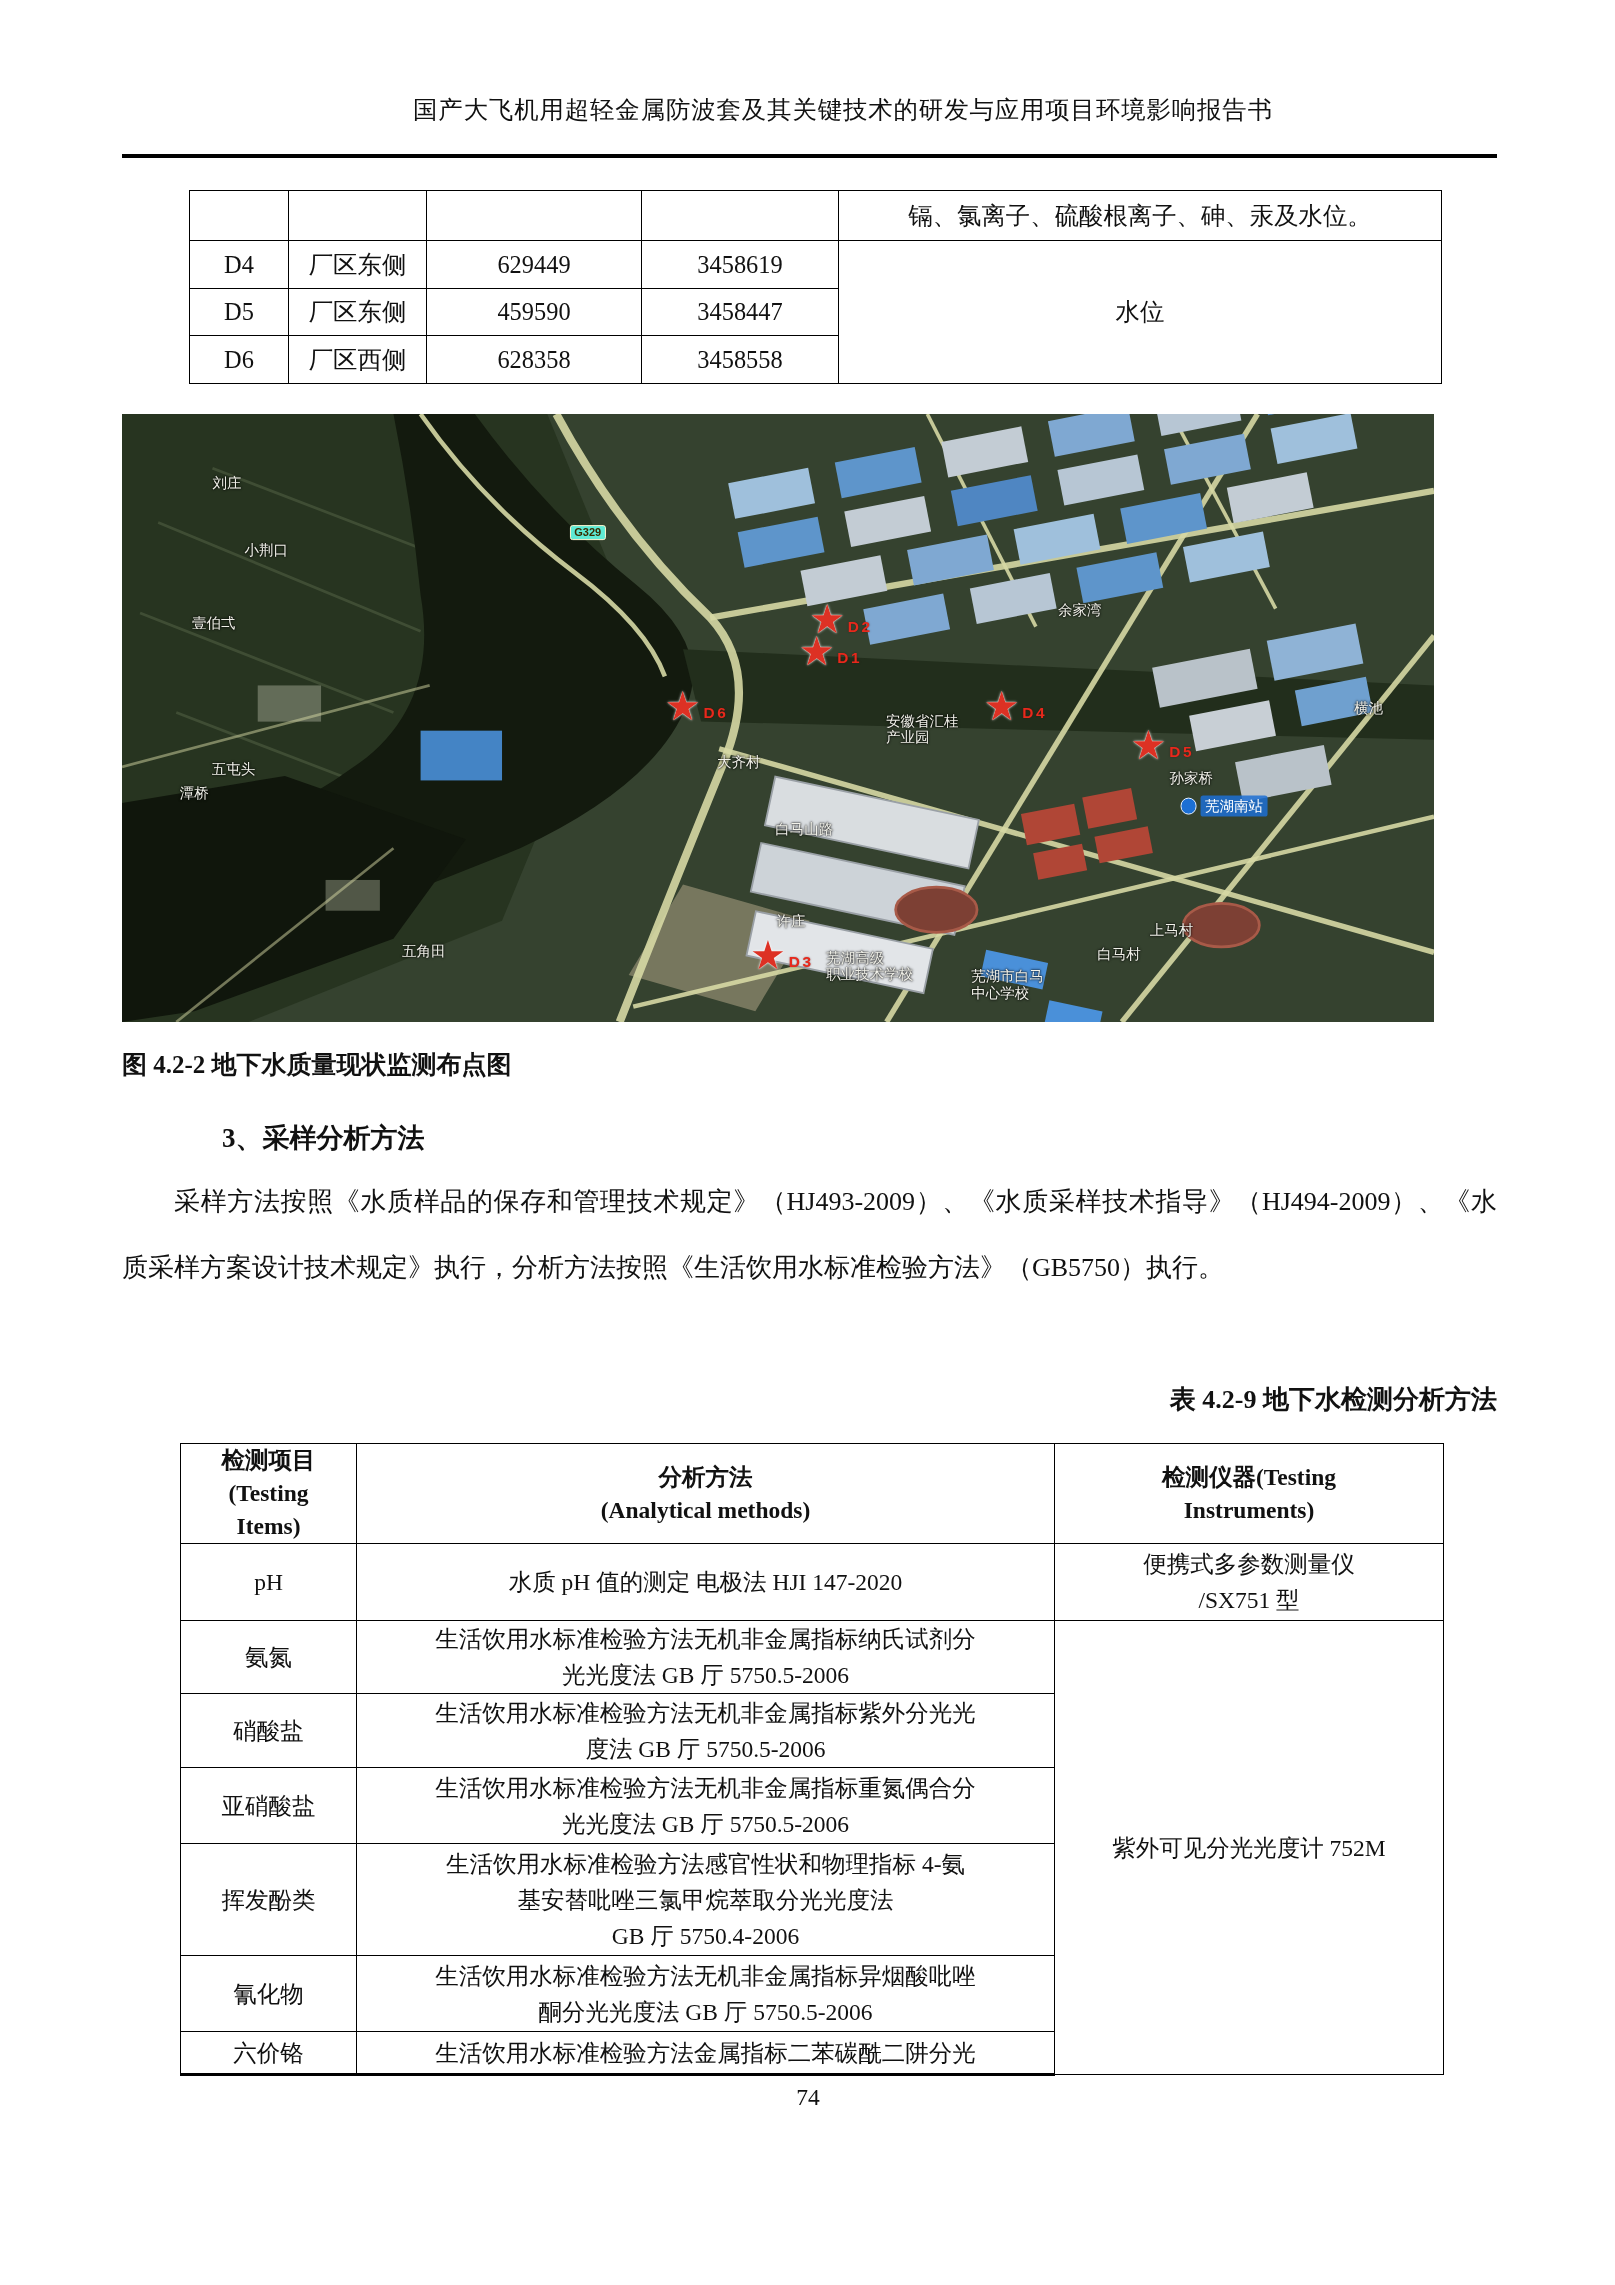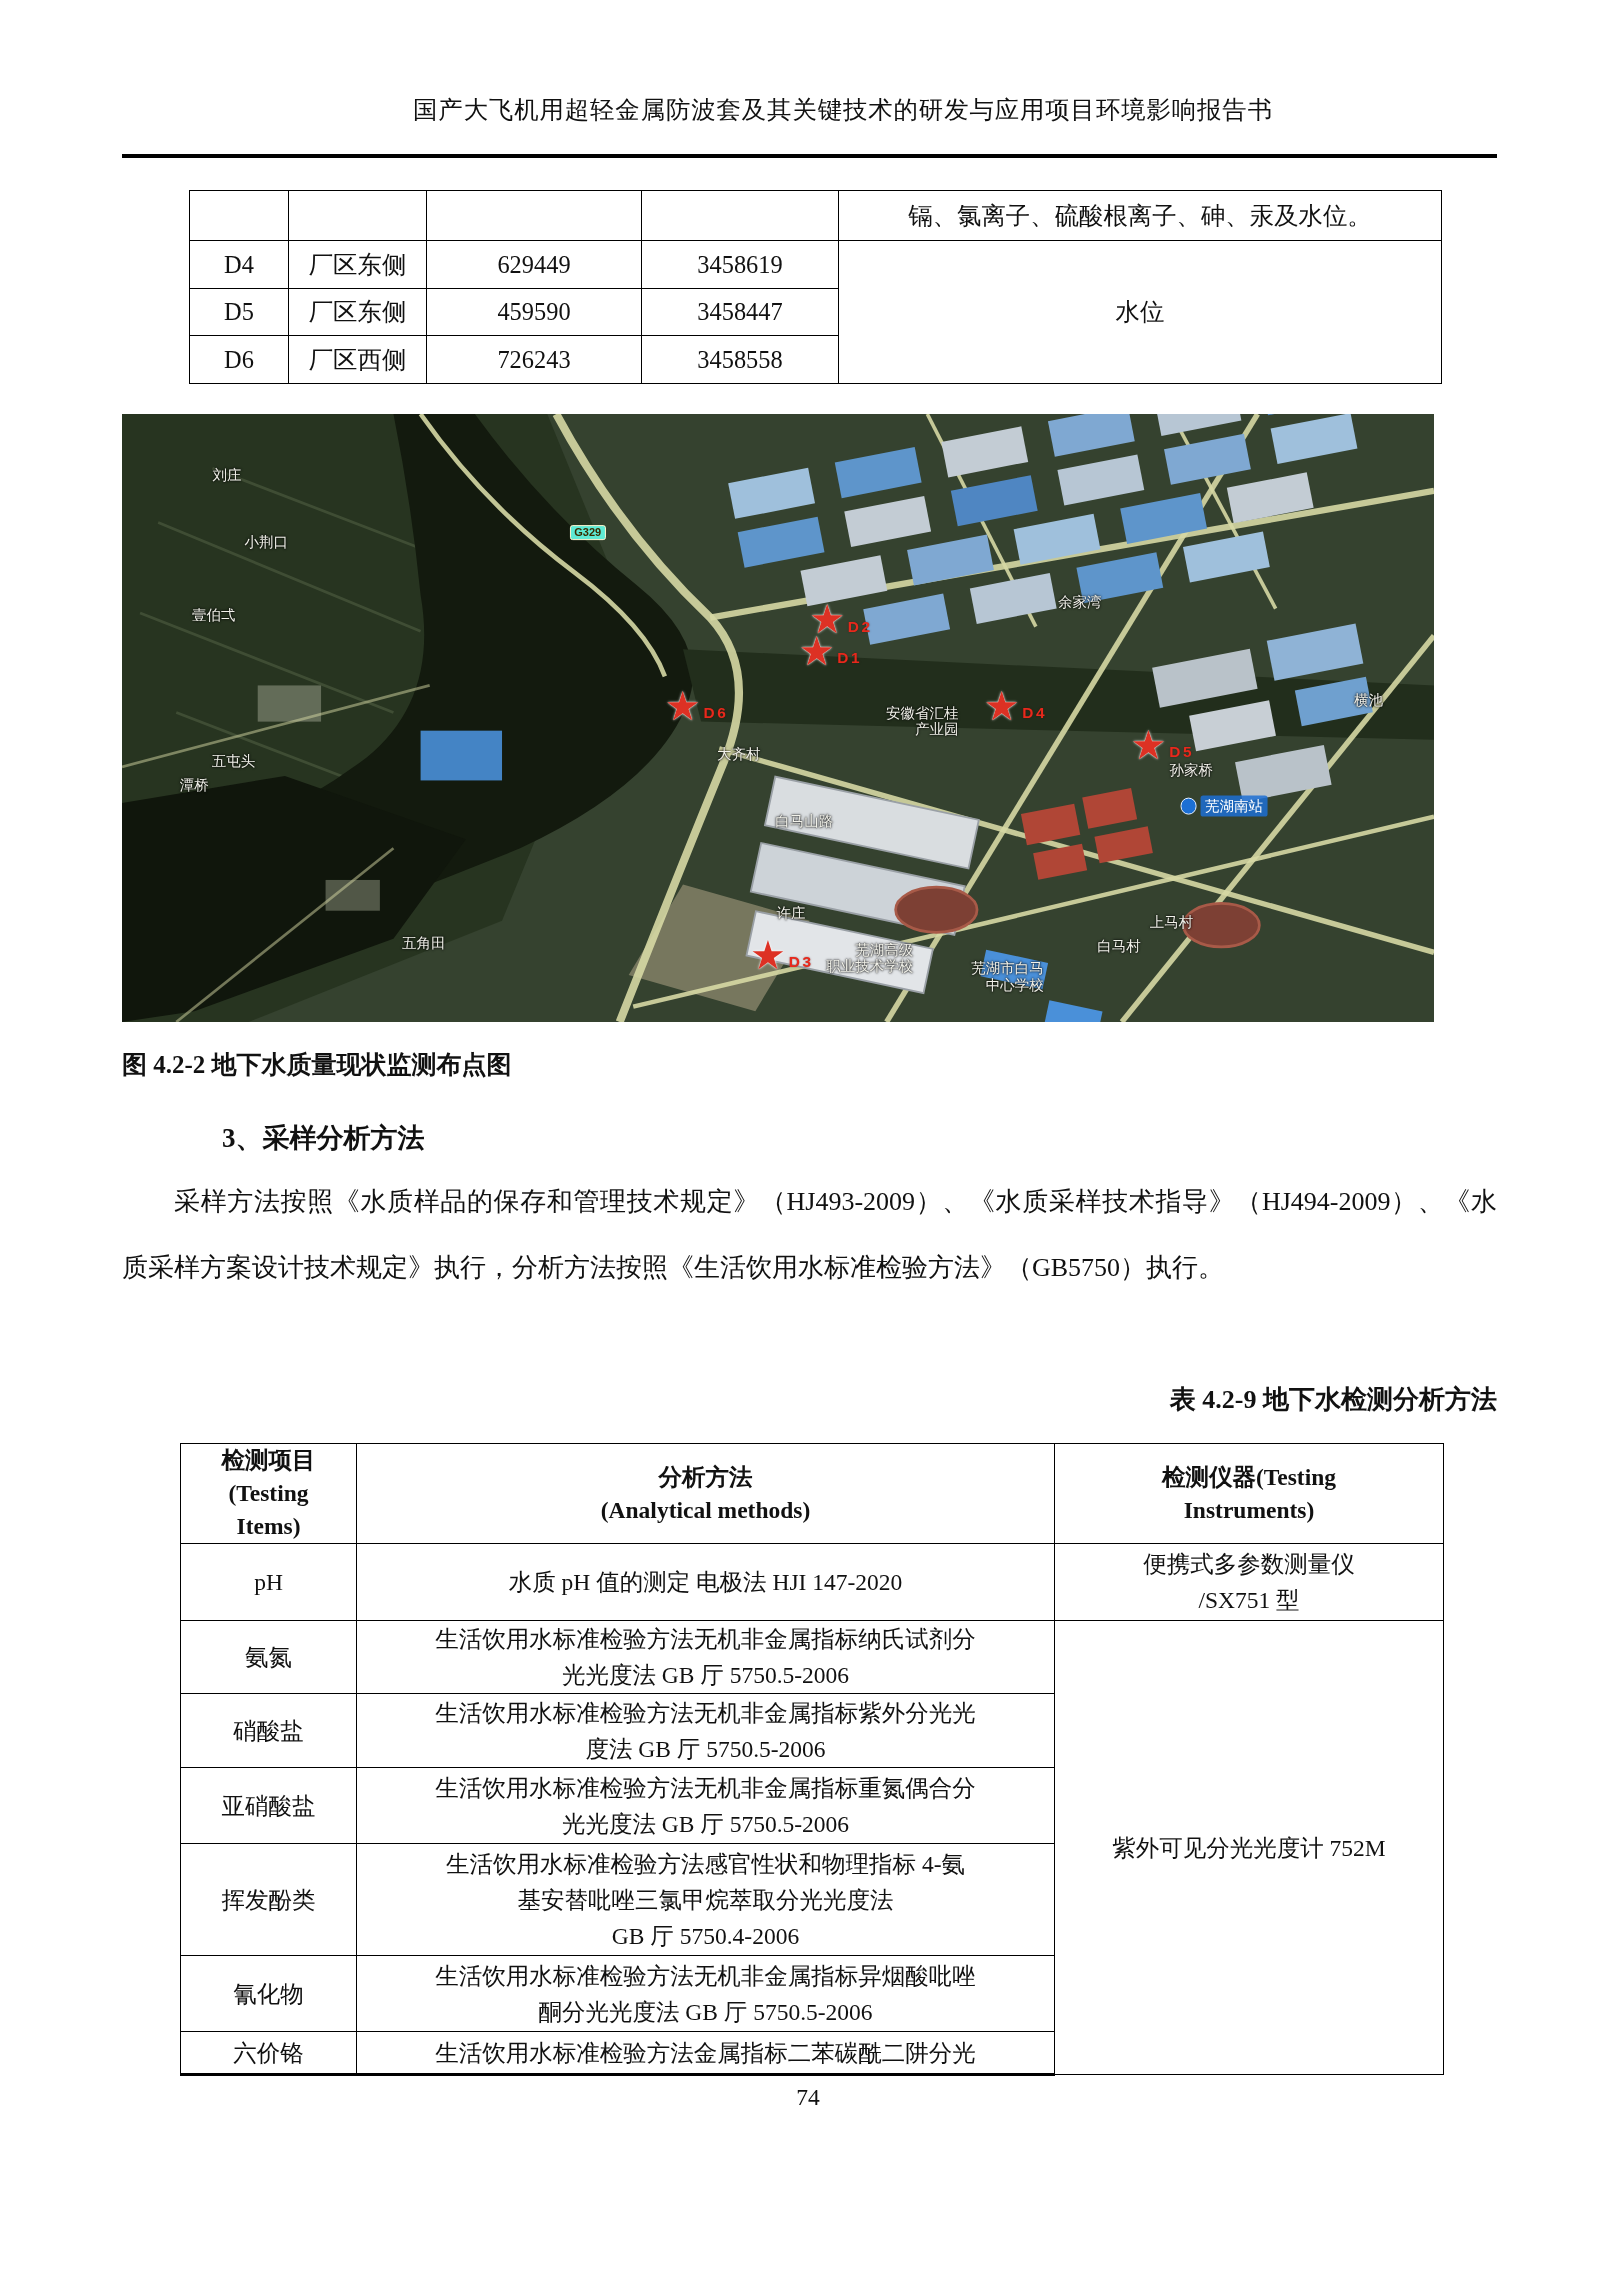--- a/index.html
+++ b/index.html
@@ -14,23 +14,23 @@
   table.t1{position:absolute;left:189px;top:190px;border-collapse:collapse;table-layout:fixed;
        font-size:24.4px;border-radius:19px;}
   table.t1 td{border:1.8px solid #000;text-align:center;vertical-align:middle;padding:0 3.6px;}
 
   
   .map{position:absolute;left:122px;top:414px;width:1312px;height:608px;overflow:hidden;
        background:#35422f;}
   .map svg{position:absolute;left:0;top:0;}
   #map-overlays{position:absolute;left:0;top:0;width:100%;height:100%;}
   .map-label{position:absolute;transform:translate(-50%,-50%);color:#f2f2ea;font-size:14.5px;
-       line-height:16.3px;white-space:pre-line;text-align:right;
+       line-height:16.3px;white-space:pre-line;text-align:left;
        text-shadow:0 0 2.7px rgba(0,0,0,.9),0 0 1.8px rgba(0,0,0,.9);
-       font-family:"Liberation Sans","DejaVu Sans",sans-serif;}
+       font-family:"Liberation Sans","DejaVu Sans",sans-serif;margin-top:8px;}
   .map-marker{position:absolute;transform:translate(-50%,-55%);display:flex;align-items:flex-end;}
   .map-marker .star{font-size:40px;line-height:36px;color:#dd3124;
        text-shadow:0 0 2.7px rgba(255,255,255,.95),0 0 0.9px #fff;
        font-family:"DejaVu Sans",sans-serif;}
   .map-marker .mlabel{color:#e8291c;font-weight:bold;font-size:15.4px;letter-spacing:2.7px;
        margin-left:2.7px;margin-bottom:1.8px;text-shadow:0 0 1.8px rgba(60,0,0,.5);
        font-family:"Liberation Sans","DejaVu Sans",sans-serif;}
   .road-badge{position:absolute;left:35.5%;top:19.5%;transform:translate(-50%,-50%);
        background:#5eead4;color:#3a2c00;border:0.9px solid #fff7d0;border-radius:2.7px;
        font-size:11px;font-weight:bold;padding:0.9px 3.6px;
@@ -93,21 +93,21 @@
     </tr>
     <tr style="height:47px">
       <td>D5</td>
       <td>厂区东侧</td>
       <td>459590</td>
       <td>3458447</td>
     </tr>
     <tr style="height:48px">
       <td>D6</td>
       <td>厂区西侧</td>
-      <td>726243</td>
+      <td>628358</td>
       <td>3458558</td>
     </tr>
   </tbody>
     </table>
 
   <div class="map">
     <svg width="1312" height="608" viewBox="0 0 1450 672" preserveAspectRatio="none">
       <rect x="0" y="0" width="1450" height="672" fill="#35422f"></rect>
 
       <polygon points="0,0 470,0 560,220 420,560 140,672 0,672" fill="#273420"></polygon>

